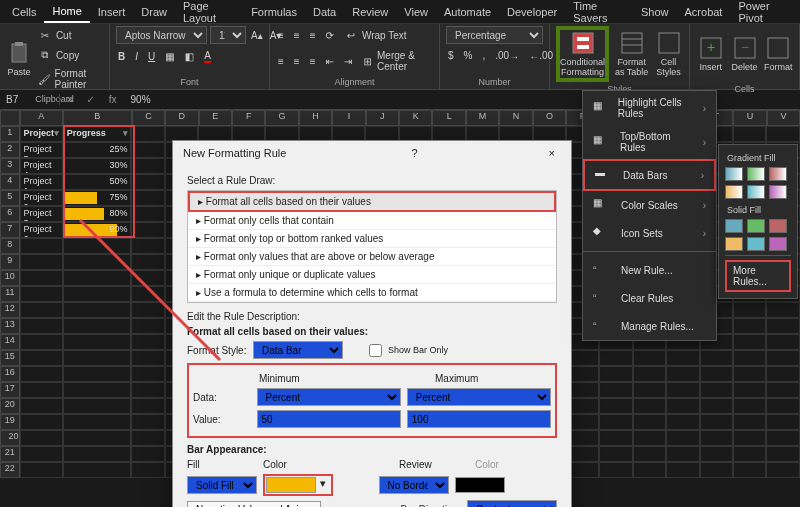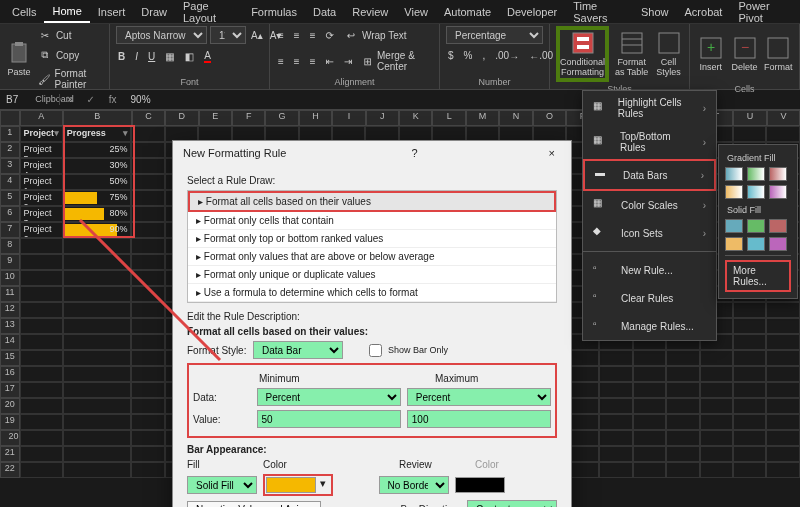--- a/index.html
+++ b/index.html
@@ -43,21 +43,21 @@
   .dialog-title { display: flex; align-items: center; padding: 6px 10px; font-size: 11px; background: #f0f0f0; }
   .dialog-title .close { margin-left: auto; padding: 0 6px; cursor: pointer; }
   .dialog-body { padding: 6px 14px 10px 14px; }
   .dlg-label { font-size: 10px; margin: 4px 0; }
   .rule-list { border: 1px solid #bbb; margin-bottom: 8px; }
   .rule-item { padding: 3px 8px; font-size: 10px; background: #fff; border-bottom: 1px solid #eee; }
   .rule-item.sel { background: #e5e5e5; }
   .dlg-section { margin-top: 4px; }
   .dlg-row { display: flex; align-items: center; gap: 6px; margin: 4px 0; }
   .dlg-row label { font-size: 10px; width: 60px; }
-  .dlg-select, .dlg-input { border: 1px solid #999; background: #86efac; font-size: 10px; padding: 2px 4px; height: 18px; }
+  .dlg-select, .dlg-input { border: 1px solid #999; background: #1d4ed8; font-size: 10px; padding: 2px 4px; height: 18px; }
   .dlg-btn { padding: 3px 16px; border: 1px solid #999; background: #f8f8f8; font-size: 10px; cursor: pointer; }
   .red-box { border: 2px solid #d44 !important; }
   .arrow-overlay { position: absolute; z-index: 45; pointer-events: none; }
   .sml { font-size: 9px; }
   .divider { height: 1px; background: #555; margin: 4px 0; }
   select.dlg-select { appearance: auto; }
 </style>
 </head>
 <body>
 

